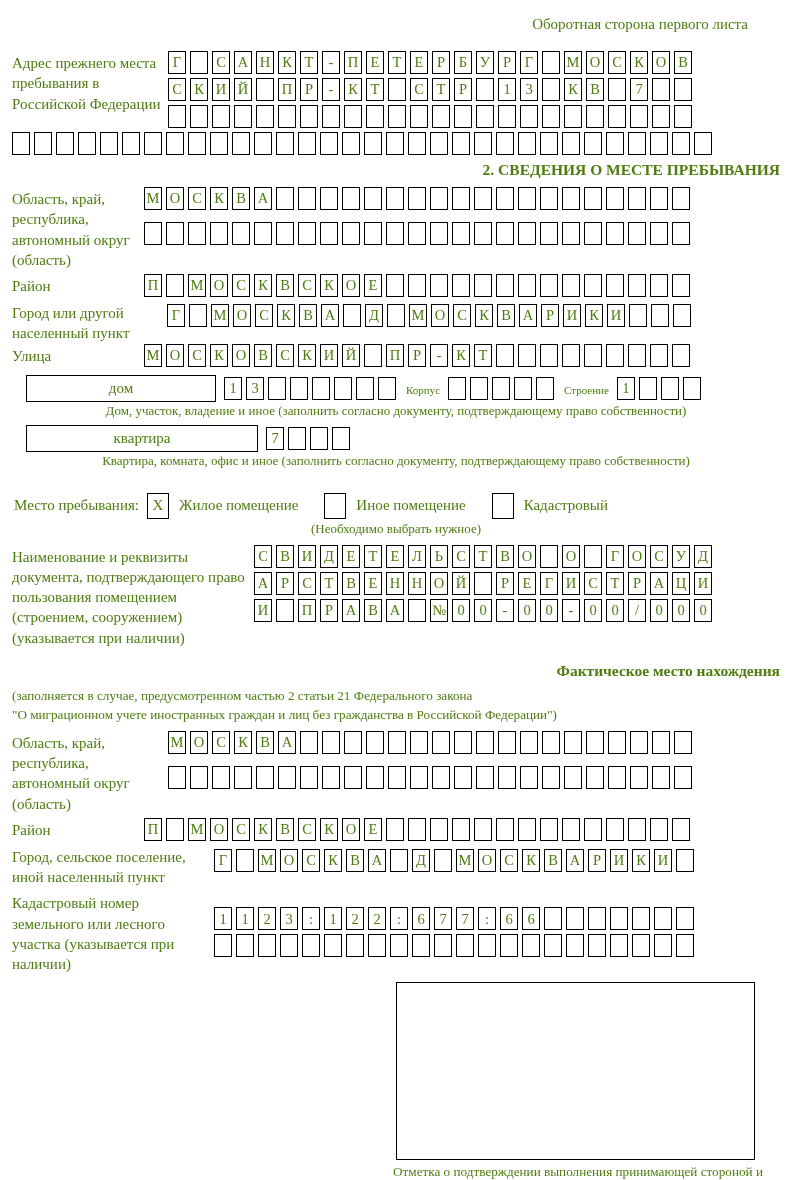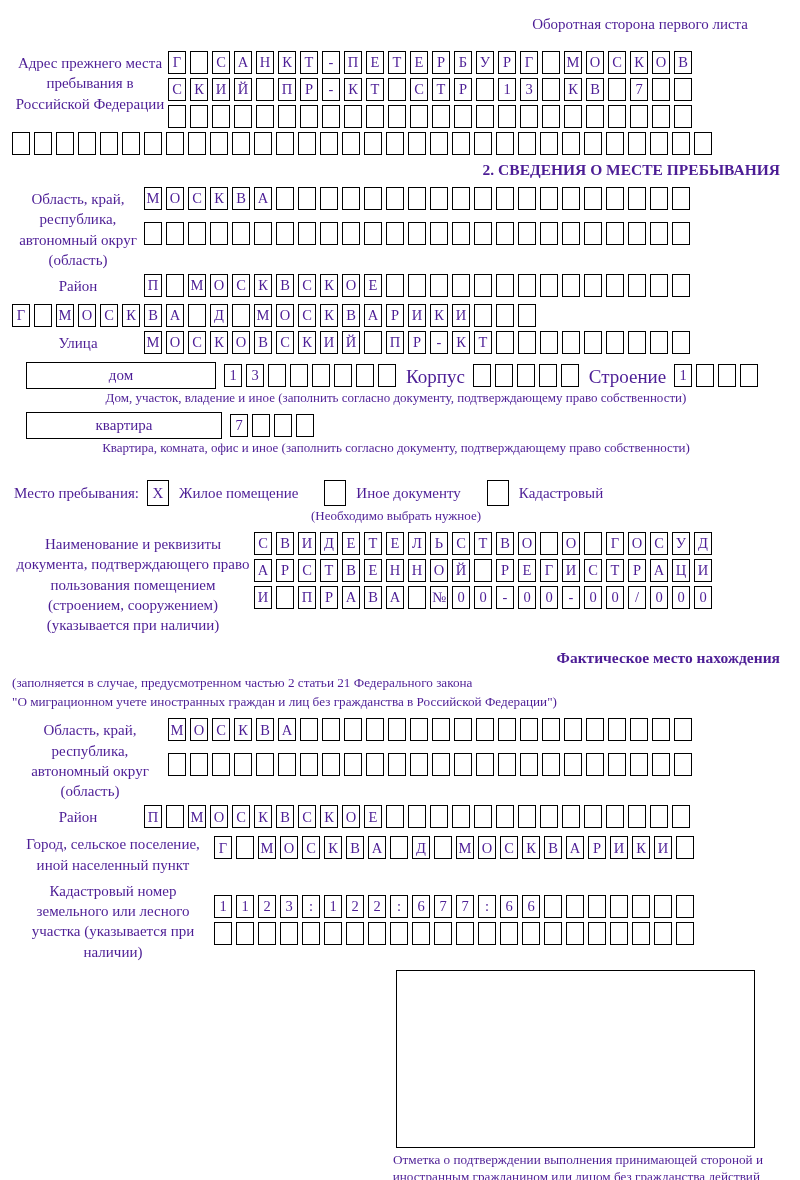--- a/index.html
+++ b/index.html
@@ -1,37 +1,37 @@
 <!DOCTYPE html>
 <html><head>
 <meta charset="utf-8">
 <style>
   html,body{margin:0;padding:0;background:#fff;}
   .page{
     position:relative;width:800px;height:1180px;overflow:hidden;
     font-family:"Liberation Serif","DejaVu Serif",serif;
-    color:#4c1d95;background:#fff;box-sizing:border-box;padding:16px 20px 0 12px;
+    color:#4d7c0f;background:#fff;box-sizing:border-box;padding:16px 20px 0 12px;
   }
   .hdr-note{text-align:right;font-size:15px;padding-right:32px;margin-bottom:18px;}
-  .frow{display:flex;align-items:flex-start;text-align:center;}
+  .frow{display:flex;align-items:flex-start;}
   .flabel{font-size:15px;line-height:1.35;flex:0 0 auto;padding-top:2px;}
   .cgroup{flex:1 1 auto;}
   .crow{display:flex;flex-wrap:nowrap;margin-bottom:4px;}
   .cell{
     display:inline-flex;align-items:center;justify-content:center;
     width:16px;height:21px;border:1.6px solid #000;margin-right:4px;
     font-size:14.5px;line-height:1;flex:0 0 auto;
   }
   .caption{font-size:13px;text-align:center;margin:1px 0 6px 0;}
   .sec-title{font-size:15.5px;font-weight:bold;text-align:right;margin:6px 0 8px 0;}
   .widebox{
     border:1.6px solid #000;height:27px;display:flex;align-items:center;justify-content:center;
     font-size:15px;box-sizing:border-box;flex:0 0 auto;margin-right:8px;
   }
-  .inline-label{font-size:19px;padding:3px 8px 0 6px;flex:0 0 auto;}
+  .inline-label{font-size:11px;padding:3px 8px 0 6px;flex:0 0 auto;}
   .checkbox{
     display:inline-flex;align-items:center;justify-content:center;
     width:20px;height:24px;border:1.6px solid #000;font-size:15px;flex:0 0 auto;
   }
   .mesto{display:flex;align-items:center;font-size:15px;margin:24px 0 2px 2px;}
   .mesto .opt{margin:0 26px 0 10px;}
   .stamp-box{border:1.8px solid #000;width:357px;height:176px;margin-left:384px;margin-top:8px;}
   .stamp-caption{width:384px;margin-left:374px;font-size:13.2px;text-align:center;margin-top:4px;line-height:1.28;}
   .fact-cap{font-size:13.2px;text-align:left;margin:0 0 3px 0;}
   .mt4{margin-top:4px;} .mt8{margin-top:8px;}
@@ -250,20 +250,21 @@
           <span class="cell"></span>
           <span class="cell"></span>
           <span class="cell"></span>
           <span class="cell"></span>
           <span class="cell"></span>
         </div>
       </div>
   </div>
 
   <div class="frow">
+    <div class="flabel" style="width:155px">Город или другой населенный пункт</div>
     <div class="cgroup">
         <div class="crow" style="margin-top:3px">
           <span class="cell">Г</span>
           <span class="cell"></span>
           <span class="cell">М</span>
           <span class="cell">О</span>
           <span class="cell">С</span>
           <span class="cell">К</span>
           <span class="cell">В</span>
           <span class="cell">А</span>
@@ -344,36 +345,36 @@
     <div class="crow" style="margin-bottom:0">
         <span class="cell">1</span>
         <span class="cell"></span>
         <span class="cell"></span>
         <span class="cell"></span>
       </div>
   </div>
   <div class="caption">Дом, участок, владение и иное (заполнить согласно документу, подтверждающему право собственности)</div>
 
   <div class="frow" style="align-items:center;margin-left:14px">
-    <div class="widebox" style="width:196px">квартира</div>
+    <div class="widebox" style="width:232px">квартира</div>
     <div class="crow" style="margin-bottom:0">
         <span class="cell">7</span>
         <span class="cell"></span>
         <span class="cell"></span>
         <span class="cell"></span>
       </div>
   </div>
   <div class="caption">Квартира, комната, офис и иное (заполнить согласно документу, подтверждающему право собственности)</div>
 
   <div class="mesto">
     <span>Место пребывания:</span>
     <span class="checkbox" style="margin-left:8px">X</span>
     <span class="opt">Жилое помещение</span>
     <span class="checkbox"></span>
-    <span class="opt">Иное документу</span>
+    <span class="opt">Иное помещение</span>
     <span class="checkbox"></span>
     <span class="opt">Кадастровый</span>
   </div>
   <div class="caption">(Необходимо выбрать нужное)</div>
 
   <div class="frow mt8">
     <div class="flabel" style="width:242px">Наименование и реквизиты документа, подтверждающего право пользования помещением (строением, сооружением) (указывается при наличии)</div>
     <div class="cgroup">
       <div class="crow">
           <span class="cell">С</span>

